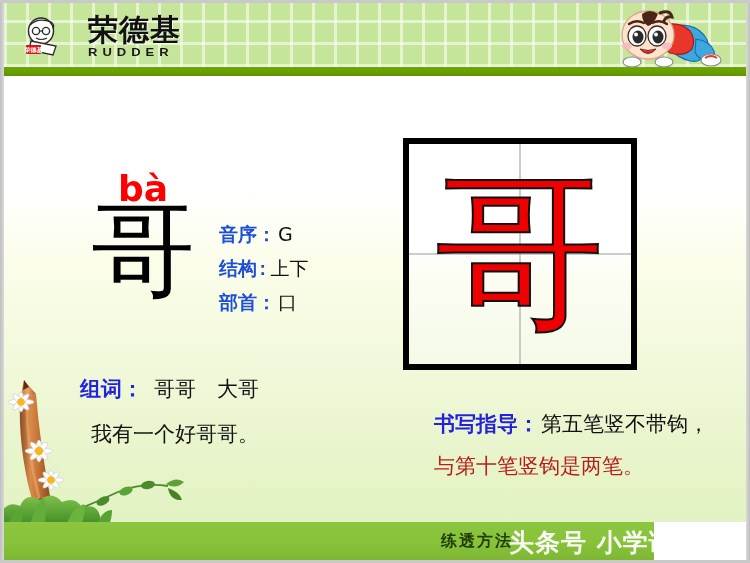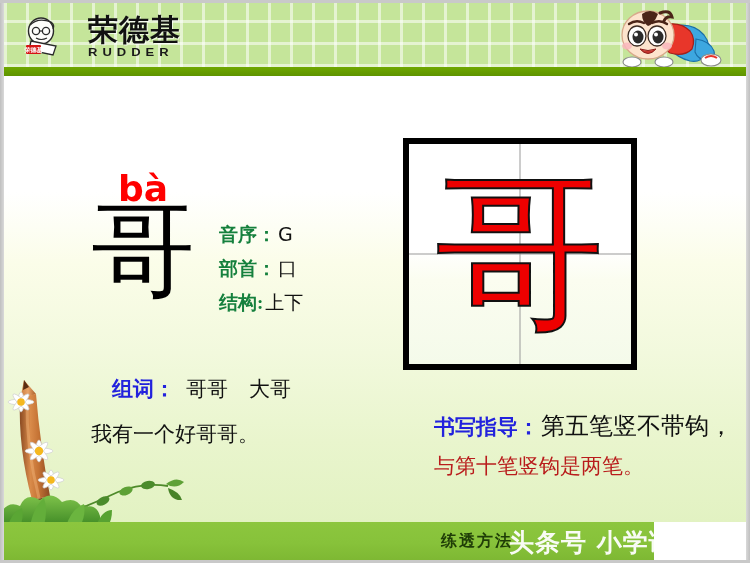--- a/index.html
+++ b/index.html
@@ -210,24 +210,24 @@
     top: 222px;
     z-index: 12;
   }
   .info-row {
     display: flex;
     align-items: baseline;
     height: 34px;
     white-space: nowrap;
   }
   .info-label {
-    font-family: Liberation Serif, serif;
+    font-family: Liberation Mono, monospace;
     font-size: 19px;
     font-weight: bold;
-    color: #15803d;
+    color: #1d4ed8;
   }
   .info-value {
     font-family: "DejaVu Sans", sans-serif;
     font-size: 19px;
     color: #111111;
     margin-left: 2px;
   }
 
   
   #word-block {
@@ -240,21 +240,20 @@
     display: flex;
     align-items: baseline;
     height: 45px;
     white-space: nowrap;
   }
   .text-label {
     font-family: "DejaVu Sans", sans-serif;
     font-size: 21px;
     font-weight: bold;
     color: #2222dd;
-    margin-left: 32px;
   }
   .text-value {
     font-family: "DejaVu Sans", sans-serif;
     font-size: 21px;
     color: #111111;
     margin-left: 11px;
   }
 
   
   #guide-block {
@@ -278,21 +277,21 @@
     white-space: nowrap;
   }
   .guide-label {
     font-family: "DejaVu Sans", sans-serif;
     font-size: 21px;
     font-weight: bold;
     color: #2222dd;
   }
   .guide-text {
     font-family: "DejaVu Sans", sans-serif;
-    font-size: 24px;
+    font-size: 21px;
     color: #111111;
     margin-left: 2px;
   }
 
   
   #grid-box {
     position: absolute;
     left: 403px;
     top: 138px;
     width: 234px;
@@ -435,26 +434,26 @@
   <div id="pinyin">bà</div>
 
   <div id="big-char">哥</div>
 
   <div id="info-list">
     <div class="info-row">
       <span class="info-label">音序：</span>
       <span class="info-value">G</span>
     </div>
     <div class="info-row">
+      <span class="info-label">结构:</span>
+      <span class="info-value">上下</span>
+    </div>
+    <div class="info-row">
       <span class="info-label">部首：</span>
       <span class="info-value">口</span>
-    </div>
-    <div class="info-row">
-      <span class="info-label">结构:</span>
-      <span class="info-value">上下</span>
     </div>
   </div>
 
   <div id="grid-box">
     <div id="grid-v"></div>
     <div id="grid-h"></div>
     <div id="grid-char">哥</div>
   </div>
 
   <div id="word-block">

